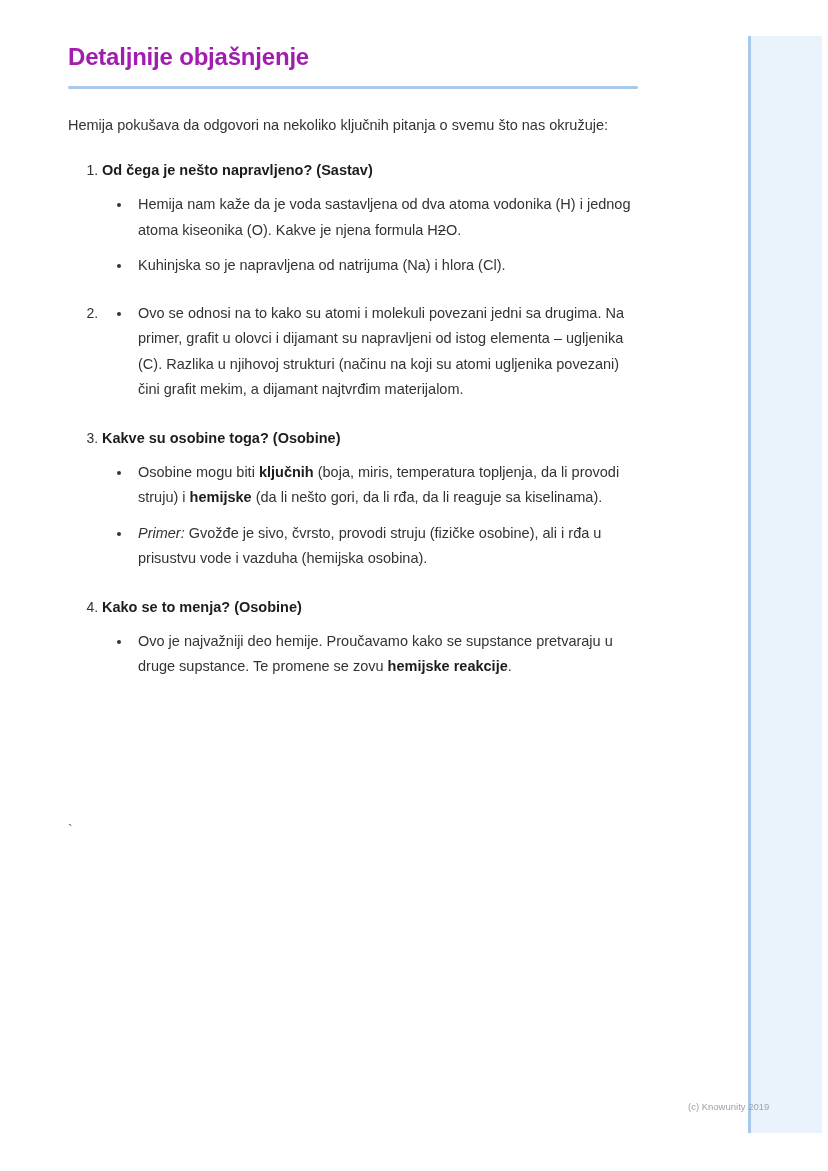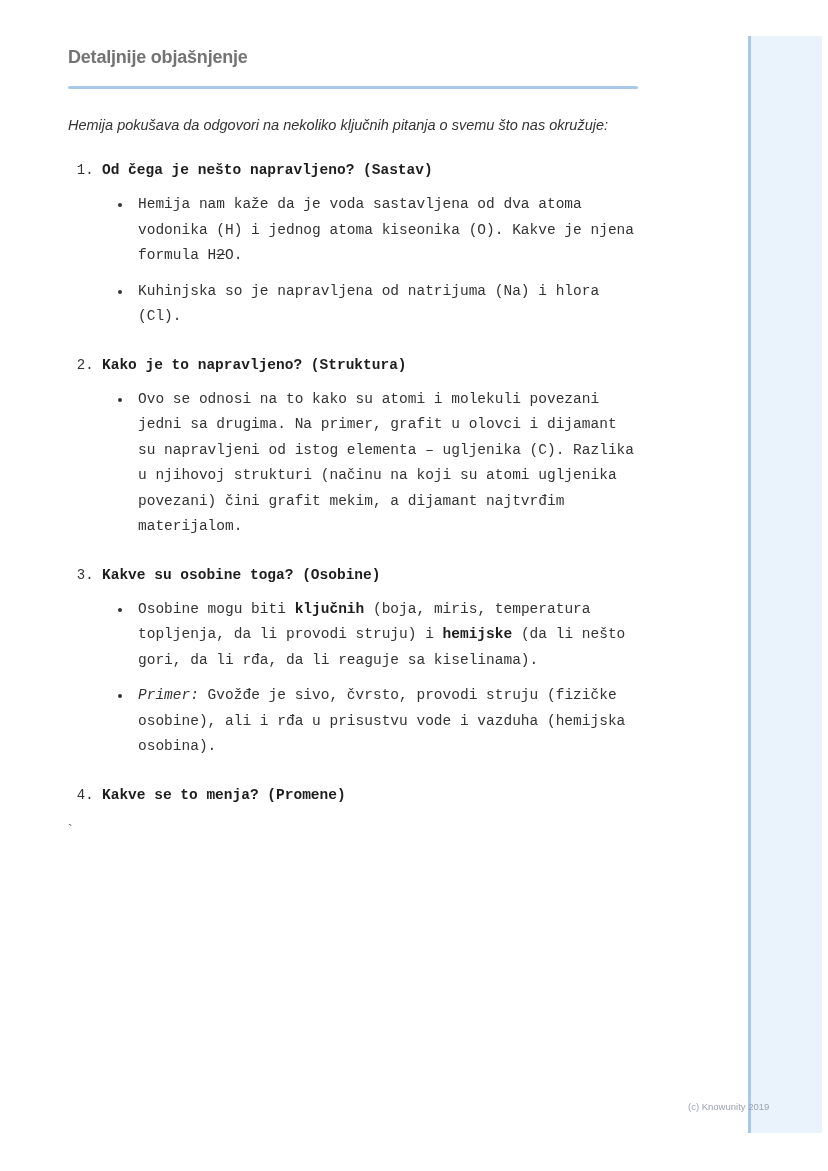--- a/index.html
+++ b/index.html
@@ -37,51 +37,49 @@
     top: 0;
     width: 748px;
     height: 1171px;
     box-sizing: border-box;
     padding: 40px 110px 0 68px;
   }
 
   h1.doc-title {
     margin: 0;
     padding: 0 0 4px 0;
-    font-size: 18px;
+    font-size: 24px;
     line-height: 34px;
     font-weight: bold;
-    color: #737373;
+    color: #a21caf;
     letter-spacing: -0.2px;
   }
 
   .title-rule {
     margin: 8px 0 0 0;
     height: 3px;
     width: 100%;
     background: #a9c9ea;
     border-radius: 2px;
   }
 
   p.intro {
     margin: 22px 0 0 0;
     font-size: 14.5px;
     line-height: 28px;
     text-align: justify;
     color: #333333;
-    font-style: italic;
   }
 
   
   ol.qlist {
     margin: 18px 0 4px 0;
     padding: 0 0 0 34px;
     list-style: decimal;
     font-size: 14.5px;
-    font-family: Liberation Mono, monospace;
   }
   ol.qlist > li {
     margin: 0 0 2px 0;
     padding: 0;
     color: #222222;
   }
   ol.qlist > li::marker {
     color: #333333;
     font-weight: normal;
     font-size: 14px;
@@ -151,27 +149,29 @@
 
   <div class="title-rule"></div>
 
   <p class="intro">Hemija pokušava da odgovori na nekoliko ključnih pitanja o svemu što nas okružuje:</p>
 
   <ol class="qlist" id="question-list">
       <li><span class="q-heading">Od čega je nešto napravljeno? (Sastav)</span><ul class="sublist">
           <li><span>Hemija nam kaže da je voda sastavljena od dva atoma vodonika (H) i jednog atoma kiseonika (O). Kakve je njena formula H</span><span class="sub2">2</span><span>O.</span></li>
           <li><span>Kuhinjska so je napravljena od natrijuma (Na) i hlora (Cl).</span></li>
         </ul></li>
-      <li><span class="q-heading">Kako je to napravljeno? (Struktura)</span><ul class="sublist">
+      <li><ul class="sublist">
           <li><span>Ovo se odnosi na to kako su atomi i molekuli povezani jedni sa drugima. Na primer, grafit u olovci i dijamant su napravljeni od istog elementa – ugljenika (C). Razlika u njihovoj strukturi (načinu na koji su atomi ugljenika povezani) čini grafit mekim, a dijamant najtvrđim materijalom.</span></li>
         </ul></li>
       <li><span class="q-heading">Kakve su osobine toga? (Osobine)</span><ul class="sublist">
           <li><span>Osobine mogu biti </span><b>ključnih</b><span> (boja, miris, temperatura topljenja, da li provodi struju) i </span><b>hemijske</b><span> (da li nešto gori, da li rđa, da li reaguje sa kiselinama).</span></li>
           <li><i>Primer:</i><span> Gvožđe je sivo, čvrsto, provodi struju (fizičke osobine), ali i rđa u prisustvu vode i vazduha (hemijska osobina).</span></li>
         </ul></li>
-      <li><span class="q-heading">Kakve se to menja? (Promene)</span></li>
+      <li><span class="q-heading">Kako se to menja? (Osobine)</span><ul class="sublist">
+          <li><span>Ovo je najvažniji deo hemije. Proučavamo kako se supstance pretvaraju u druge supstance. Te promene se zovu </span><b>hemijske reakcije</b><span>.</span></li>
+        </ul></li>
     </ol>
 
 </div>
 
 <div class="tick-mark">`</div>
 
 <div class="footer-credit">(c) Knowunity 2019</div>
 
 </body></html>

